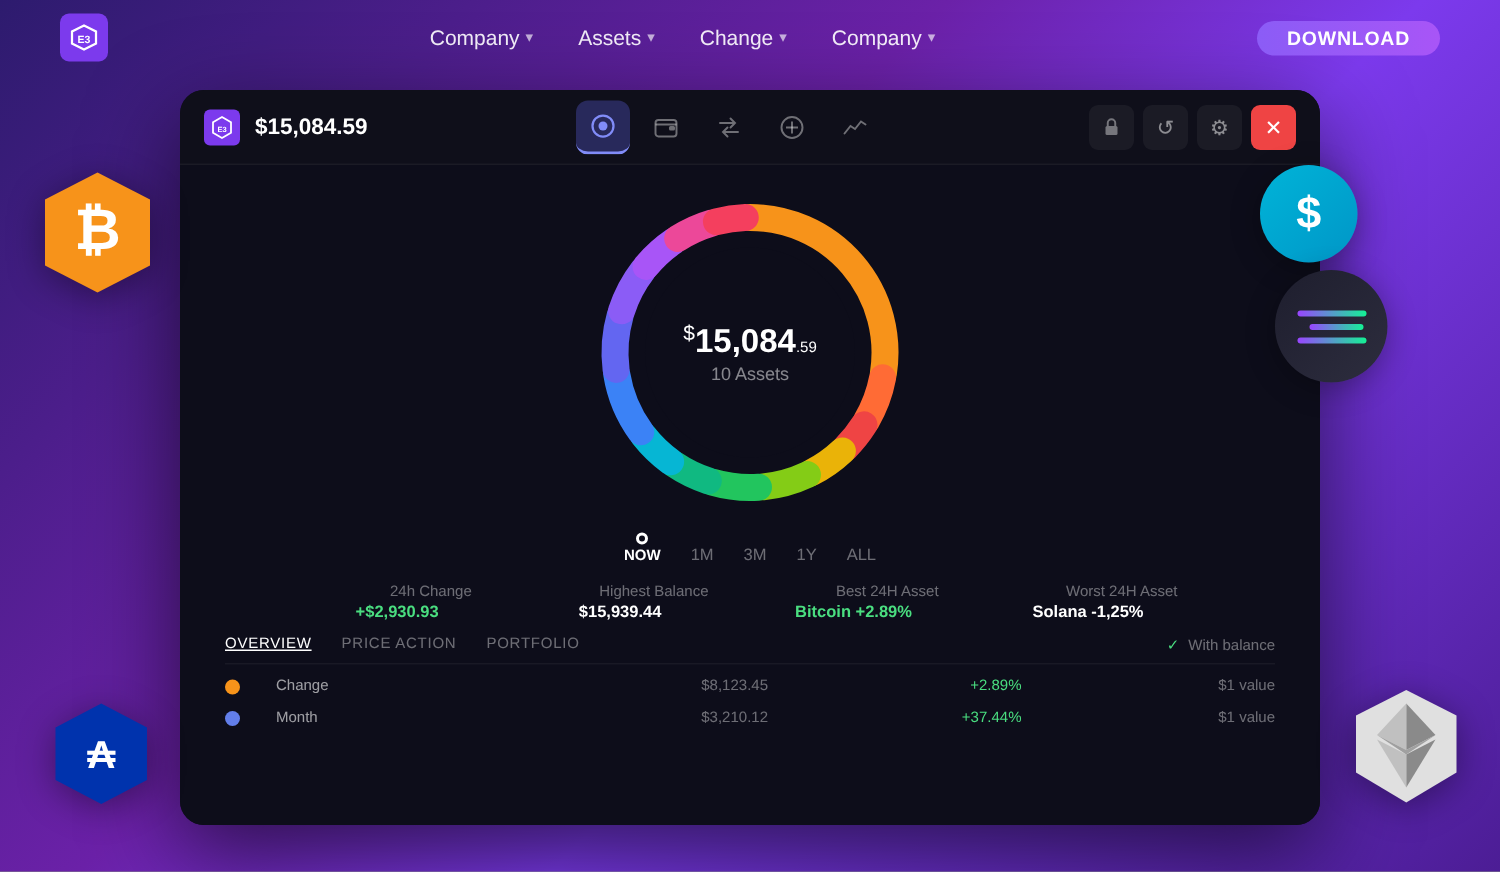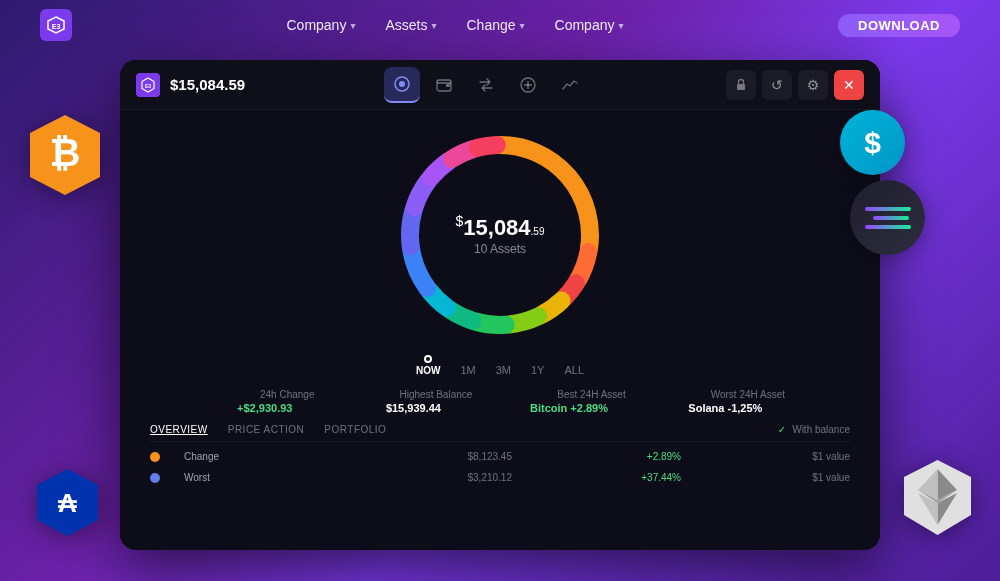--- a/index.html
+++ b/index.html
@@ -622,21 +622,21 @@
         <div class="bottom-rows">
           <div class="asset-row">
             <div class="asset-dot" style="background:#f7931a"></div>
             <span class="asset-name">Change</span>
             <span class="asset-val">$8,123.45</span>
             <span class="asset-val" style="color:#4ade80">+2.89%</span>
             <span class="asset-val">$1 value</span>
           </div>
           <div class="asset-row">
             <div class="asset-dot" style="background:#627eea"></div>
-            <span class="asset-name">Worst</span>
+            <span class="asset-name">Month</span>
             <span class="asset-val">$3,210.12</span>
             <span class="asset-val" style="color:#4ade80">+37.44%</span>
             <span class="asset-val">$1 value</span>
           </div>
         </div>
       </div>
     </div>
   </div>
 </div>
 

